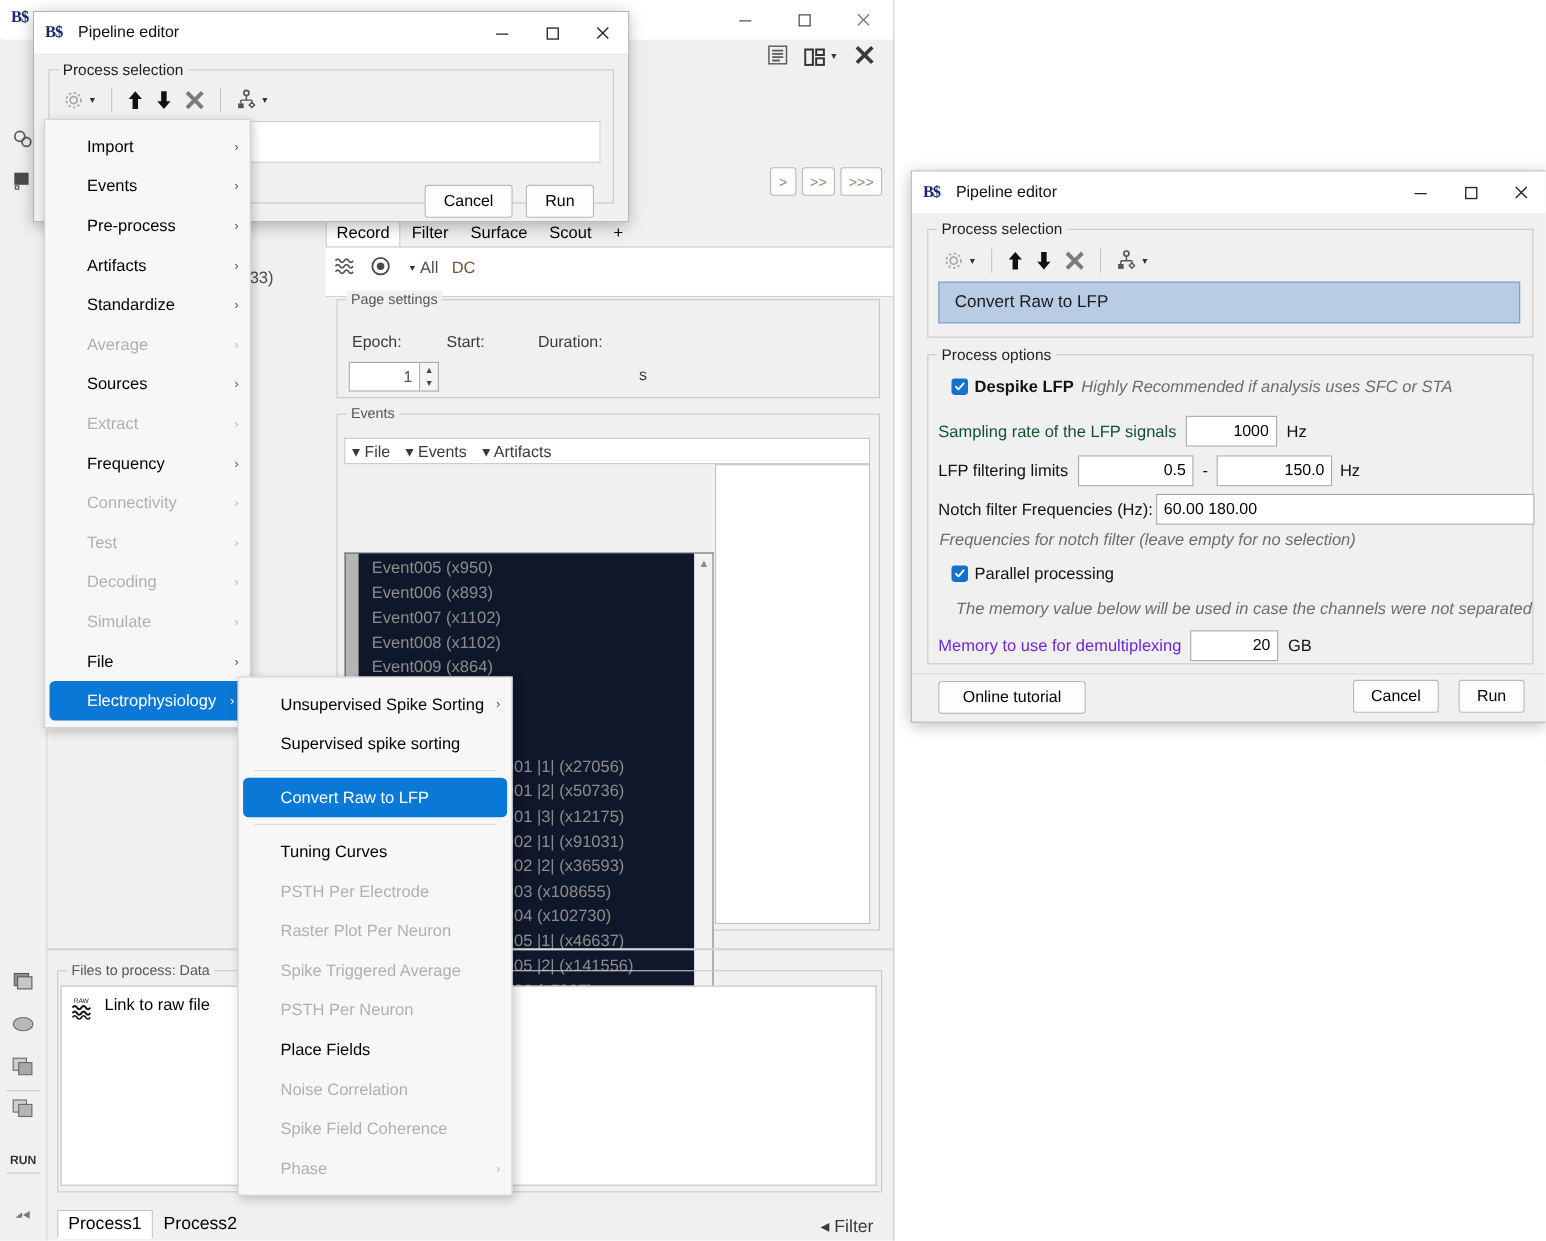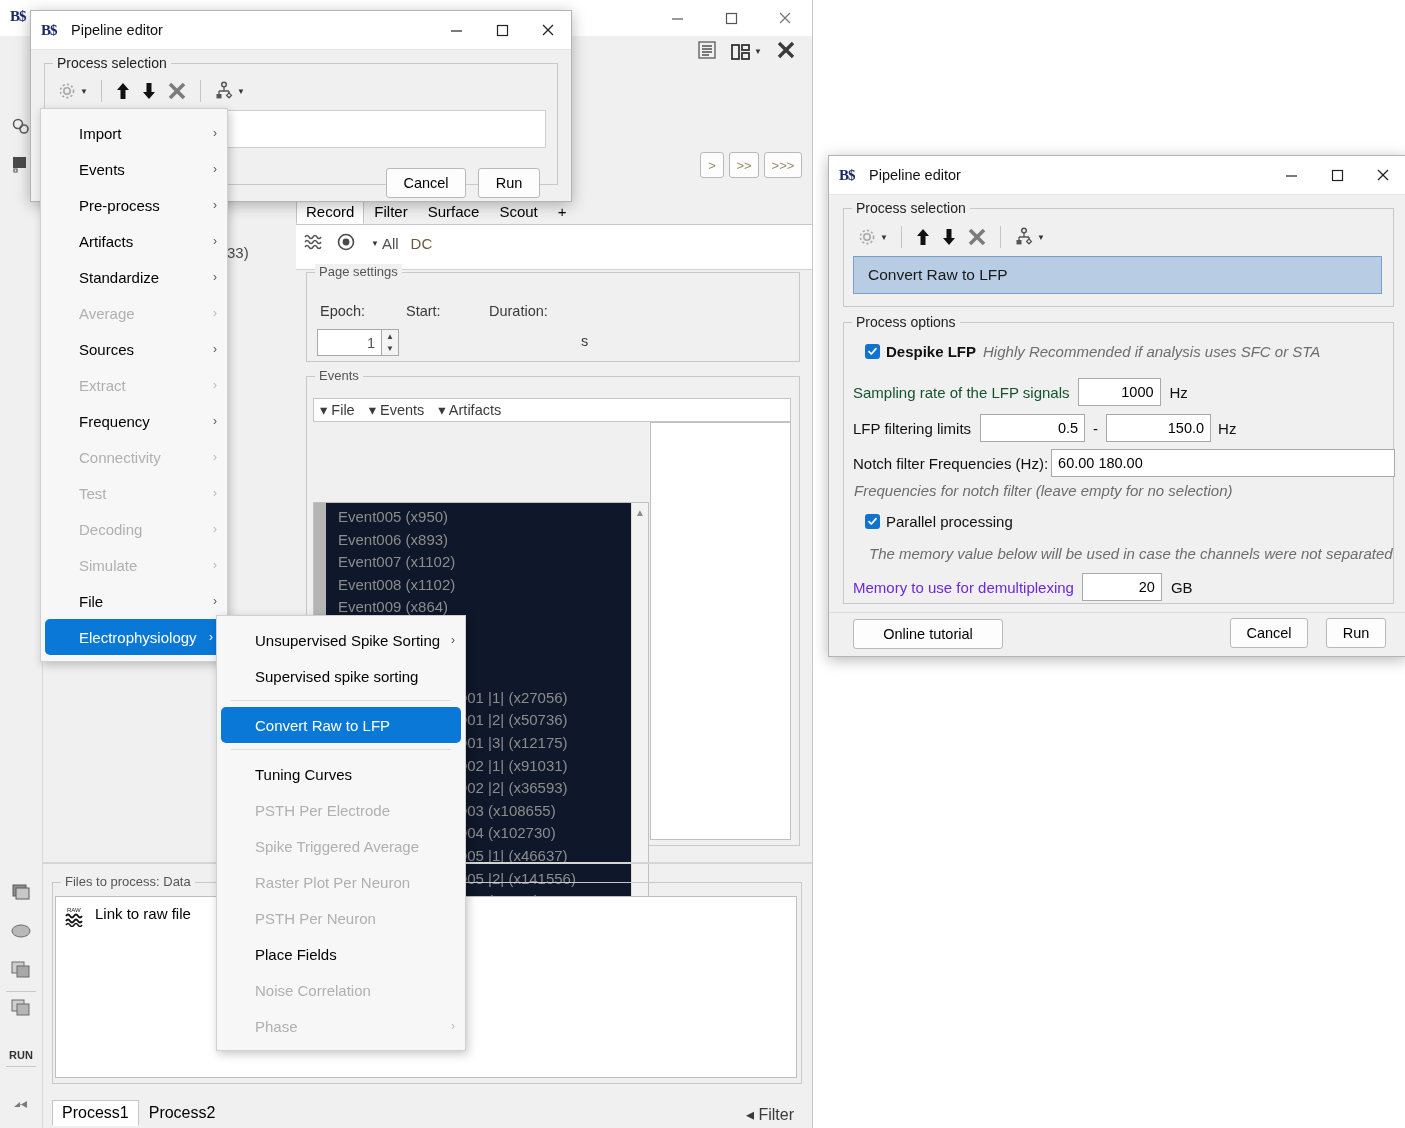--- a/index.html
+++ b/index.html
@@ -427,21 +427,21 @@
   </div>
   <div class="abs ital" style="left:25px;top:389px;font-size:15px;white-space:nowrap;margin-left:15px;">The memory value below will be used in case the channels were not separated</div>
 
   <div class="abs" style="left:24px;top:417px;display:flex;align-items:center;">
     <span style="font-size:15px;color:#6d28d9;margin-right:8px;">Memory to use for demultiplexing</span>
     <span class="fld" style="width:80px;height:28px;">20</span>
     <span style="font-size:15px;color:#111;margin-left:9px;">GB</span>
   </div>
 
   <div class="abs" style="left:0;top:456px;width:100%;height:1px;background:#dcdcdc;"></div>
-  <div class="btn abs" style="left:24px;top:463px;width:150px;">Online tutorial</div>
+  <div class="btn abs" style="left:24px;top:463px;width:134px;">Online tutorial</div>
 
 </div>
 
 <div class="btn abs" style="left:1230px;top:618px;width:78px;z-index:5;">Cancel</div>
 <div class="btn abs" style="left:1326px;top:618px;width:60px;z-index:5;">Run</div>
 
 <div class="win" id="leftdlg" style="left:30px;top:10px;width:540px;height:190px;z-index:10;">
 
   <div class="titlebar">
     <div class="tb-icon">B$</div>
@@ -594,31 +594,34 @@
     <span>Convert Raw to LFP</span>
     </div>
   <div class="mdiv"></div>
   <div class="mi">
     <span>Tuning Curves</span>
     </div>
   <div class="mi dis">
     <span>PSTH Per Electrode</span>
     </div>
   <div class="mi dis">
+    <span>Raster Plot Per Neuron</span>
+    </div>
+  <div class="mi dis">
     <span>Spike Triggered Average</span>
     </div>
   <div class="mi dis">
-    <span>Raster Plot Per Neuron</span>
-    </div>
-  <div class="mi dis">
     <span>PSTH Per Neuron</span>
     </div>
   <div class="mi">
     <span>Place Fields</span>
     </div>
   <div class="mi dis">
     <span>Noise Correlation</span>
     </div>
   <div class="mi dis">
+    <span>Spike Field Coherence</span>
+    </div>
+  <div class="mi dis">
     <span>Phase</span>
     <span class="arw">›</span>
     </div>
 </div>
 
 </body></html>

